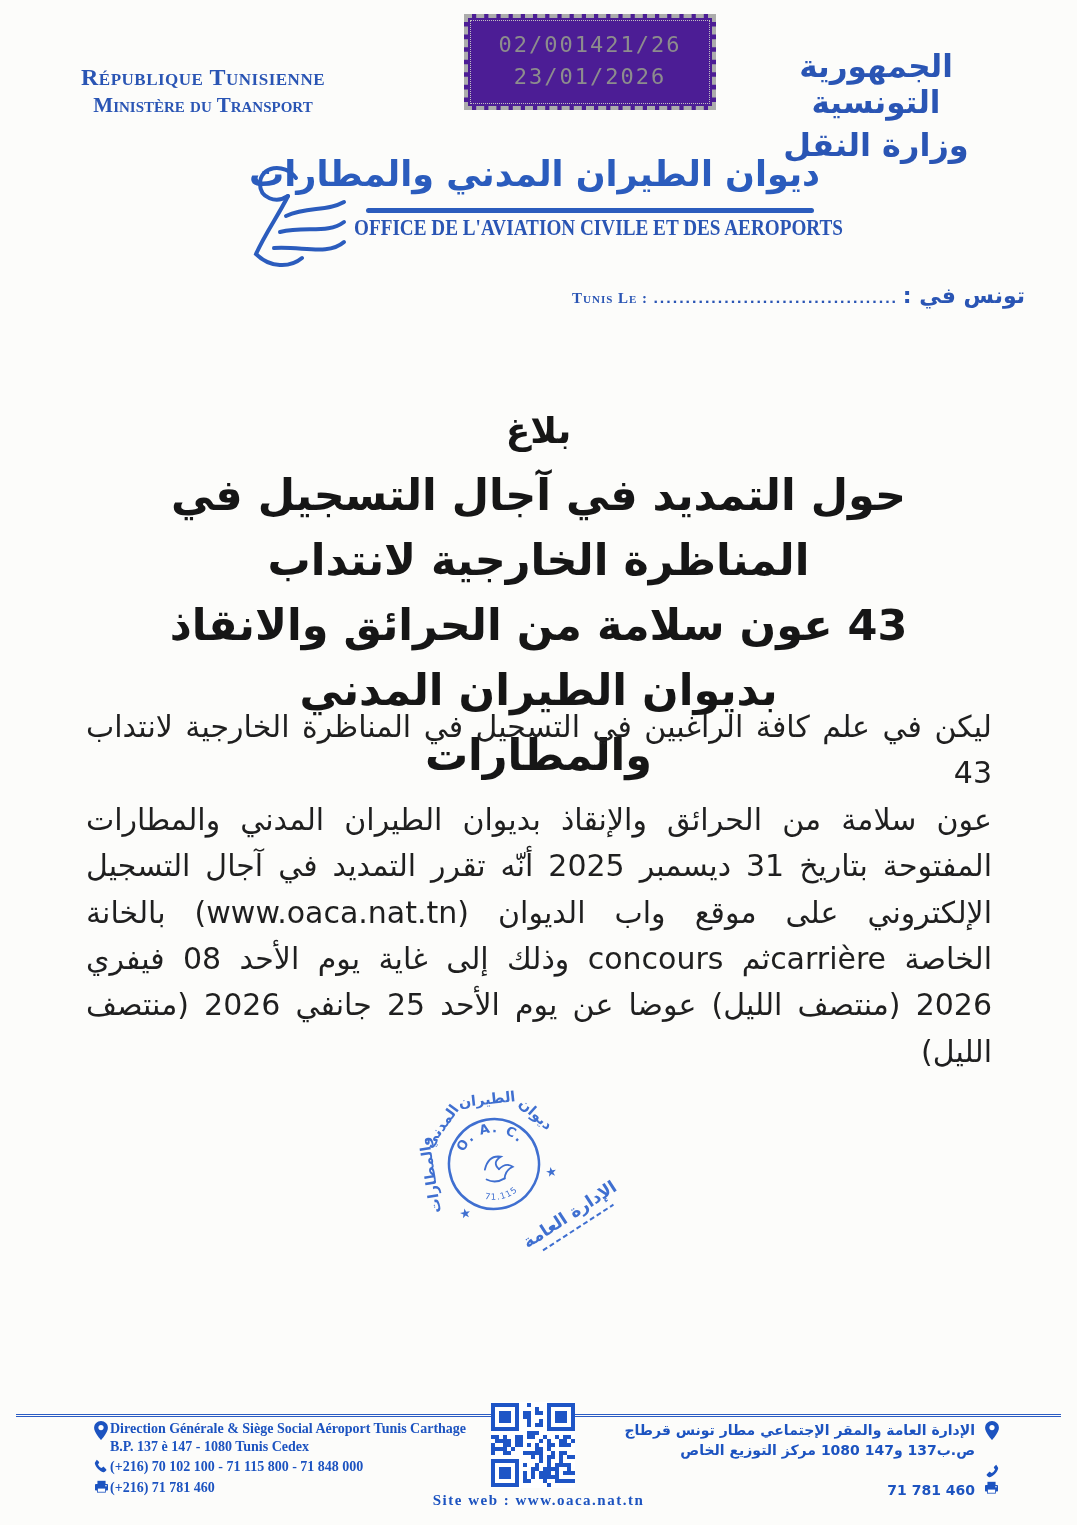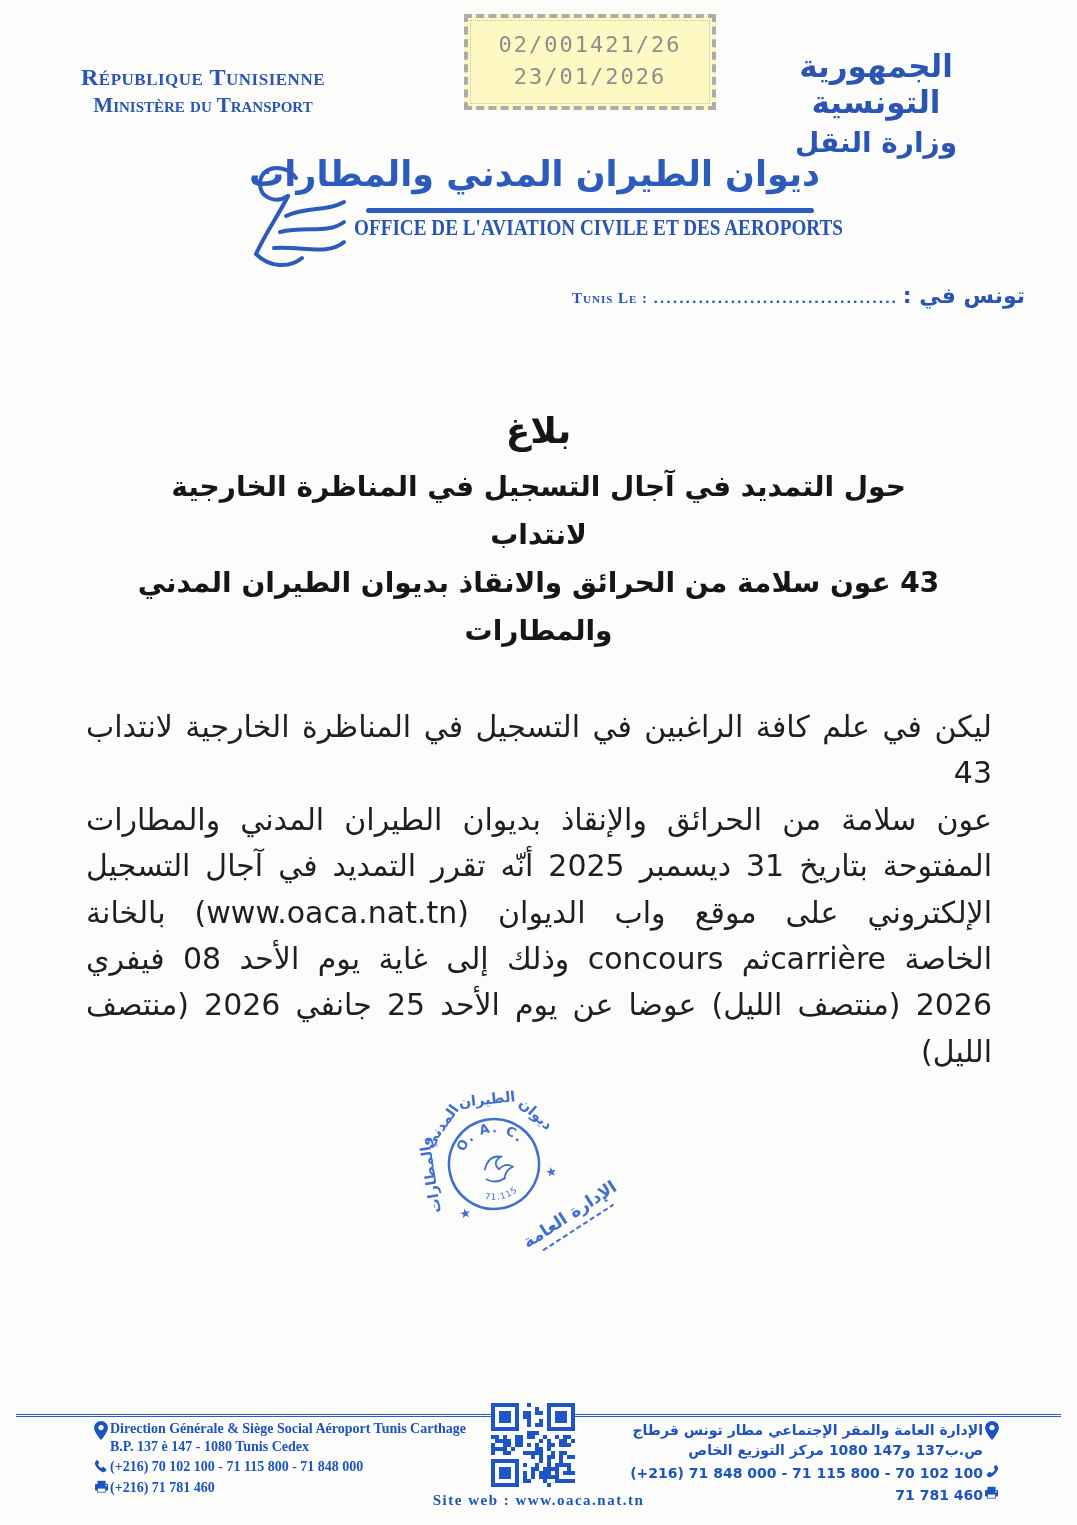--- a/index.html
+++ b/index.html
@@ -7,29 +7,29 @@
         overflow:hidden;font-family:"DejaVu Sans",sans-serif;}
 
   
   .hdr-left{position:absolute;left:56px;top:64px;width:294px;text-align:center;
             color:#2a55b4;font-family:"Liberation Serif",serif;font-weight:bold;
             font-variant:small-caps;}
   .hdr-left .l1{font-size:24px;letter-spacing:.5px;text-align:center;}
   .hdr-left .l2{font-size:21px;margin-top:2px;}
 
   .stamp{position:absolute;left:464px;top:14px;width:240px;border:4px dashed #acacac;
-         background:#fef9c3;padding:2px;}
+         background:#4c1d95;padding:2px;}
   .stamp-inner{border:1px dotted #c0c0c0;text-align:center;color:#8d8d8d;
                font-family:"DejaVu Sans Mono",monospace;font-size:22px;
                letter-spacing:2px;line-height:1.45;padding:8px 2px 10px;}
 
   .hdr-right{position:absolute;right:58px;top:48px;width:286px;text-align:center;
              direction:rtl;color:#2a55b4;font-weight:bold;}
   .hdr-right .l1{font-size:31px;}
-  .hdr-right .l2{font-size:28px;margin-top:6px;}
+  .hdr-right .l2{font-size:32px;margin-top:6px;}
 
   
   .logo-bird{position:absolute;left:232px;top:158px;}
   .org-ar{position:absolute;left:350px;top:154px;width:470px;text-align:center;
           direction:rtl;color:#2b5cbd;font-size:35px;font-weight:bold;white-space:nowrap;}
   .org-rule{position:absolute;left:366px;top:208px;width:448px;height:5px;
             background:#2b5cbd;border-radius:3px;}
   .org-fr{position:absolute;left:298px;top:214px;width:560px;text-align:center;
           color:#2a55b4;font-family:"Liberation Serif",serif;font-weight:bold;
           font-size:24px;white-space:nowrap;transform:scaleX(.8);transform-origin:center;}
@@ -39,21 +39,21 @@
             color:#2a55b4;font-weight:bold;}
   .dl-fr{font-family:"Liberation Serif",serif;font-variant:small-caps;font-size:15px;
          letter-spacing:1px;white-space:nowrap;}
   .dl-dots{font-size:13px;letter-spacing:1.5px;margin:0 5px;white-space:nowrap;}
   .dl-ar{direction:rtl;font-size:22px;white-space:nowrap;}
 
   
   .title{position:absolute;left:120px;width:837px;top:410px;text-align:center;
          direction:rtl;color:#161616;font-weight:bold;}
   .title-main{font-size:36px;margin-bottom:12px;}
-  .title-line{font-size:28px;line-height:48px;}
+  .title-line{font-size:43px;line-height:65px;}
 
   
   .body-text{position:absolute;left:86px;width:906px;top:704px;direction:rtl;
              color:#1f1f1f;font-size:30px;line-height:46.4px;}
   .body-line{text-align:justify;text-align-last:justify;}
   .body-line:last-child{text-align-last:right;}
 
   
   .seal{position:absolute;left:412px;top:1080px;}
 
@@ -63,21 +63,21 @@
   .qr svg{width:100%;height:100%;display:block;}
 
   .f-left{position:absolute;left:94px;top:1420px;width:390px;color:#1c53c0;
           font-family:"Liberation Serif",serif;font-weight:bold;font-size:14px;line-height:1.3;}
   .f-row{display:flex;gap:0;align-items:flex-start;margin-bottom:2px;}
   .f-icon{flex:0 0 16px;width:16px;padding-top:1px;}
   .f-icon svg{display:block;}
 
   .f-right{position:absolute;right:78px;top:1420px;width:412px;direction:rtl;text-align:right;
            color:#1c53c0;font-weight:bold;font-size:14px;line-height:1.45;}
-  .f-right .f-row{}
+  .f-right .f-row{gap:8px;}
   .ltr{direction:ltr;unicode-bidi:embed;}
 
   .site-web{position:absolute;left:0;width:1077px;top:1492px;text-align:center;
             color:#1c53c0;font-family:"Liberation Serif",serif;font-weight:bold;
             font-size:15px;letter-spacing:1.5px;}
 </style>
 </head>
 <body>
 
 <div id="page">
@@ -354,21 +354,20 @@
         <div>الإدارة العامة والمقر الإجتماعي مطار تونس قرطاج</div>
         <div>ص.ب137 و147 1080 مركز التوزيع الخاص</div>
       </span>
     </div>
     <div class="f-row">
       <span class="f-icon">
         <svg width="14" height="14" viewBox="0 0 16 16" style="transform:scaleX(-1)">
             <path d="M3.2.8 5.6 3.1c.4.4.4 1 .1 1.5L4.5 6.2c.8 1.7 2.4 3.4 4.1 4.2l1.6-1.2c.4-.3 1-.3 1.4.1l2.3 2.3c.4.4.4 1.1 0 1.5l-1.5 1.5c-.5.5-1.2.6-1.9.4C6.6 13.9 2.1 9.4 1 5.4c-.2-.7 0-1.4.5-1.9L3.2.8z" fill="#1c53c0"></path>
           </svg>
       </span>
-      <span class="ltr">(+216) 71 848 000 - 71 115 800 - 70 102 100</span>
     </div>
     <div class="f-row">
       <span class="f-icon">
         <svg width="15" height="13" viewBox="0 0 18 16">
             <rect x="1" y="5" width="16" height="8" rx="1" fill="#1c53c0"></rect>
             <rect x="4" y="1" width="10" height="4" fill="#1c53c0"></rect>
             <rect x="4" y="10" width="10" height="5" fill="#fff" stroke="#1c53c0"></rect>
             <circle cx="14.5" cy="7" r="1" fill="#fff"></circle>
           </svg>
       </span>

